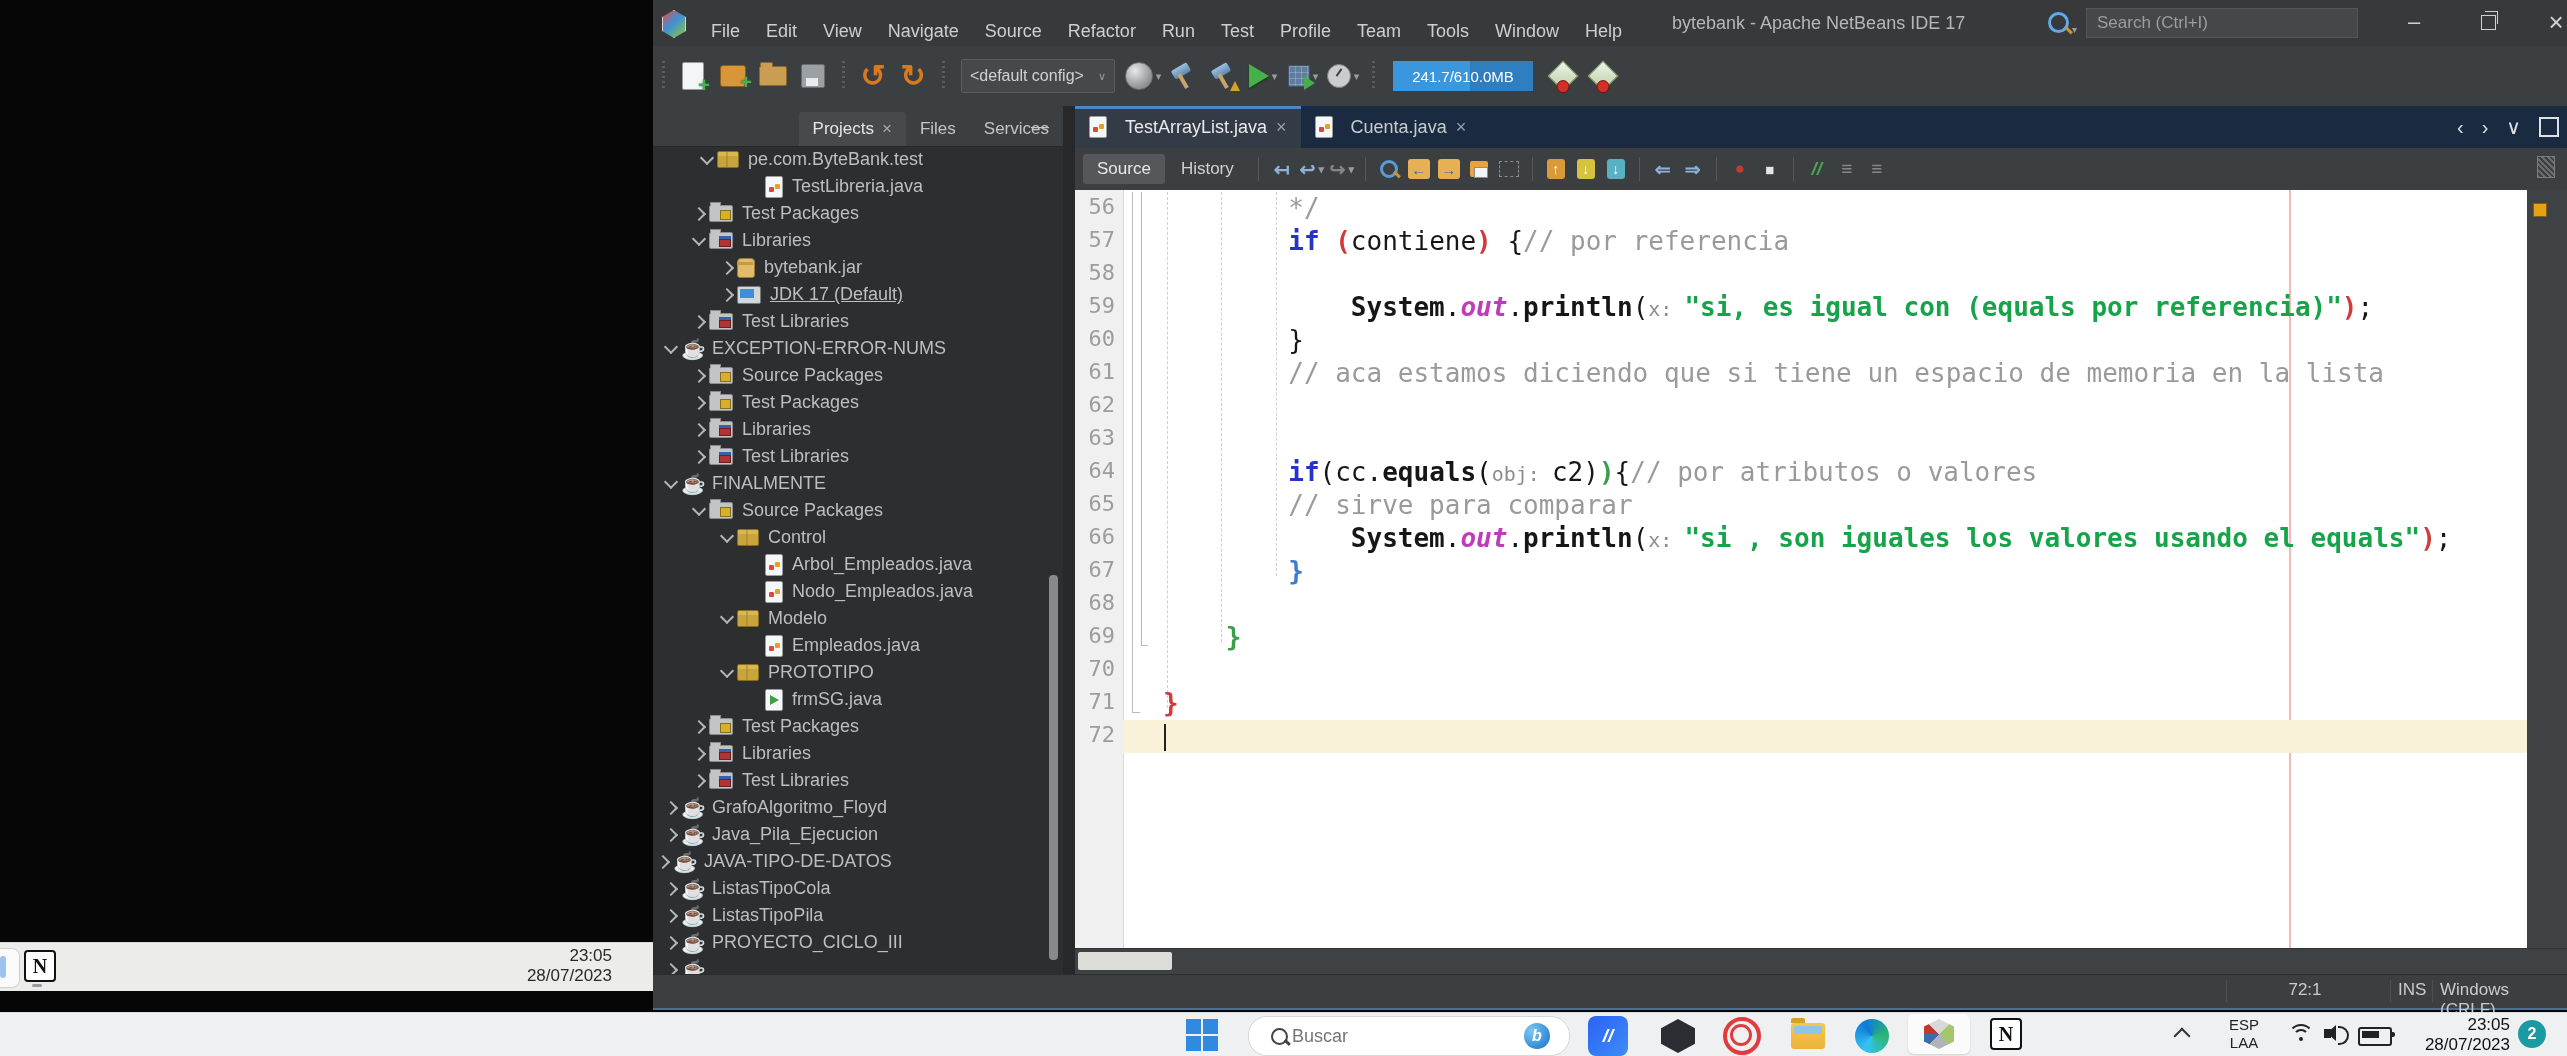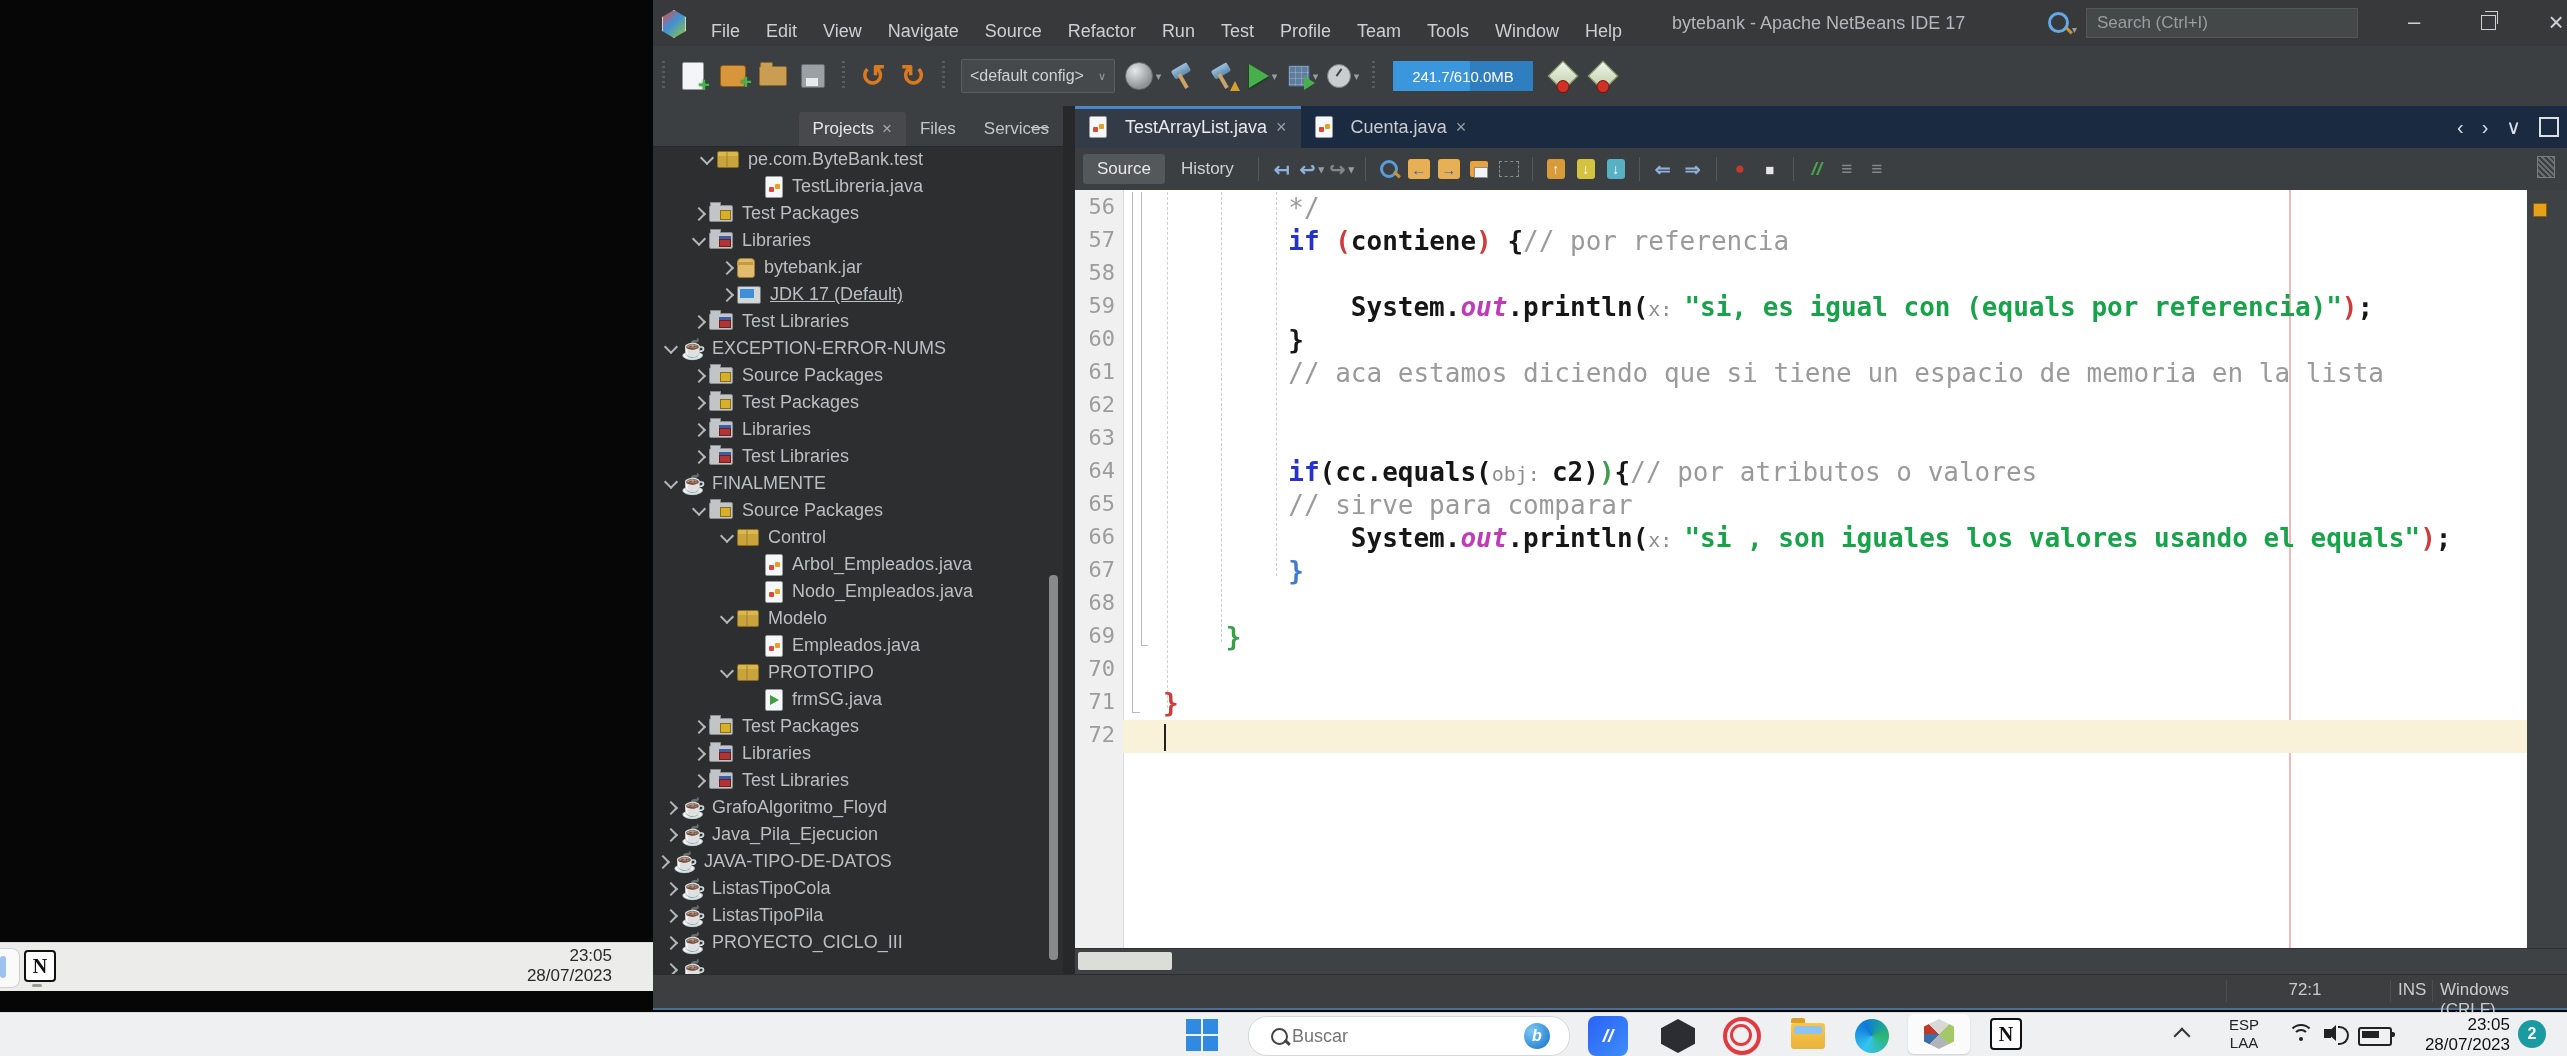--- a/index.html
+++ b/index.html
@@ -122,21 +122,21 @@
   .ic-rect{width:18px;height:14px;border:1.5px dashed #8a8d8f;}
   #ed-overflow{position:absolute;right:12px;top:156px;width:16px;height:20px;border:1px solid #7a7d80;background:repeating-linear-gradient(45deg,#6a6d70 0 2px,#3c3f41 2px 4px);}
   
   #gutter{left:1075px;top:190px;width:48px;height:758px;background:#f0f0f0;border-right:1px solid #dadada;}
   .lnum{height:33px;line-height:33px;text-align:right;padding-right:8px;color:#9c9c9c;font-family:"DejaVu Sans Mono",monospace;font-size:22px;}
   #codebg{left:1123px;top:190px;width:1404px;height:758px;background:#fff;}
   #rightmargin{left:2289px;top:190px;width:2px;height:758px;background:#f2b9b9;}
   #code-lines{left:1123px;top:192px;width:1404px;}
   .cline{height:33px;line-height:33px;padding-left:40px;font-family:"DejaVu Sans Mono",monospace;font-size:26px;white-space:pre;position:relative;}
   .cline.current{background:#f9f2d9;}
-  .tk-p{color:#161616;font-weight:700;}
+  .tk-p{color:#161616;font-weight:400;}
   .tk-m{color:#161616;font-weight:700;}
   .tk-k{color:#2733c8;font-weight:700;}
   .tk-c{color:#9a9a9a;font-weight:500;}
   .tk-s{color:#17a349;font-weight:700;}
   .tk-f{color:#c13ab8;font-style:italic;font-weight:700;}
   .tk-h{color:#8d8d8d;font-size:20px;font-weight:500;}
   .tk-r{color:#d03a3a;font-weight:700;}
   .tk-g{color:#3a9e4a;font-weight:700;}
   .tk-b{color:#3f7ad2;font-weight:700;}
   #caret{left:1164px;top:724px;width:2px;height:27px;background:#222;}

